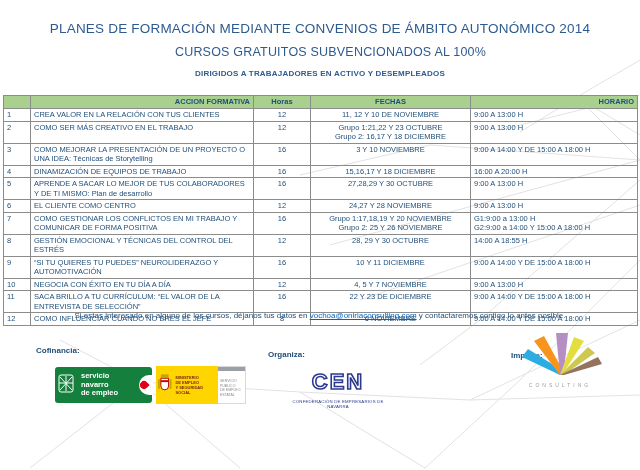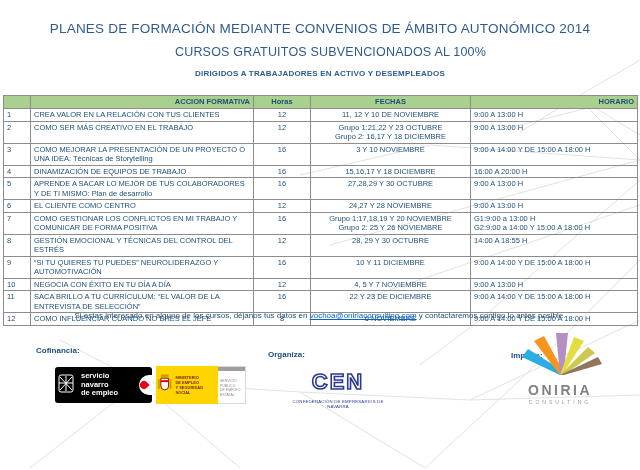--- a/index.html
+++ b/index.html
@@ -40,21 +40,21 @@
                   text-align:center; font-size:8px; color:#1f4e79; }
   #contact-note a { color:#0563c1; text-decoration:underline; }
 
   
   .band-label { position:absolute; font-size:8px; font-weight:bold; color:#1f4e79; }
   #cofinancia-label { left:36px;  top:346px; }
   #organiza-label   { left:268px; top:350px; }
   #imparte-label    { left:483px; top:351px;padding-left:28px; }
 
   #sne-logo { position:absolute; left:55px; top:367px; width:97px; height:36px;
-              background:#000000; border-radius:3px; display:flex; align-items:center; }
+              background:#15803d; border-radius:3px; display:flex; align-items:center; }
   #sne-logo .sne-text { color:#fff; font-size:7.5px; font-weight:bold;
               line-height:8.5px; margin-left:4px; white-space:pre-line; }
   #sne-notch { position:absolute; right:-1px; top:8px; width:14px; height:20px;
               background:#fff; border-radius:10px 0 0 10px; }
   #sne-drop { position:absolute; right:4px; top:14px; width:8px; height:8px;
               background:#e2001a; border-radius:50% 0 50% 50%; transform:rotate(45deg); }
 
   #ministerio-logo { position:absolute; left:156px; top:366px; width:90px; height:38px;
               display:flex; }
   #ministerio-yellow { width:62px; height:38px; background:#ffd500; display:flex;
@@ -262,17 +262,16 @@
     <svg width="96" height="46" viewBox="0 0 96 46">
       <g>
         <polygon points="48,44 10,26 16,18 48,38" fill="#2bace2"></polygon>
         <polygon points="48,44 22,10 32,5 50,38" fill="#f7941e"></polygon>
         <polygon points="48,44 44,2 56,2 52,40" fill="#b58fc4"></polygon>
         <polygon points="48,44 62,6 72,10 52,41" fill="#e3dd3f"></polygon>
         <polygon points="48,44 76,16 83,22 53,43" fill="#cdc84f"></polygon>
         <polygon points="48,44 86,26 90,33 52,44" fill="#93755f"></polygon>
       </g>
     </svg>
-    <div id="oniria-name">ONIRIA</div>
     <div id="oniria-sub">CONSULTING</div>
   </div>
 
 </div>
 
 </body></html>

